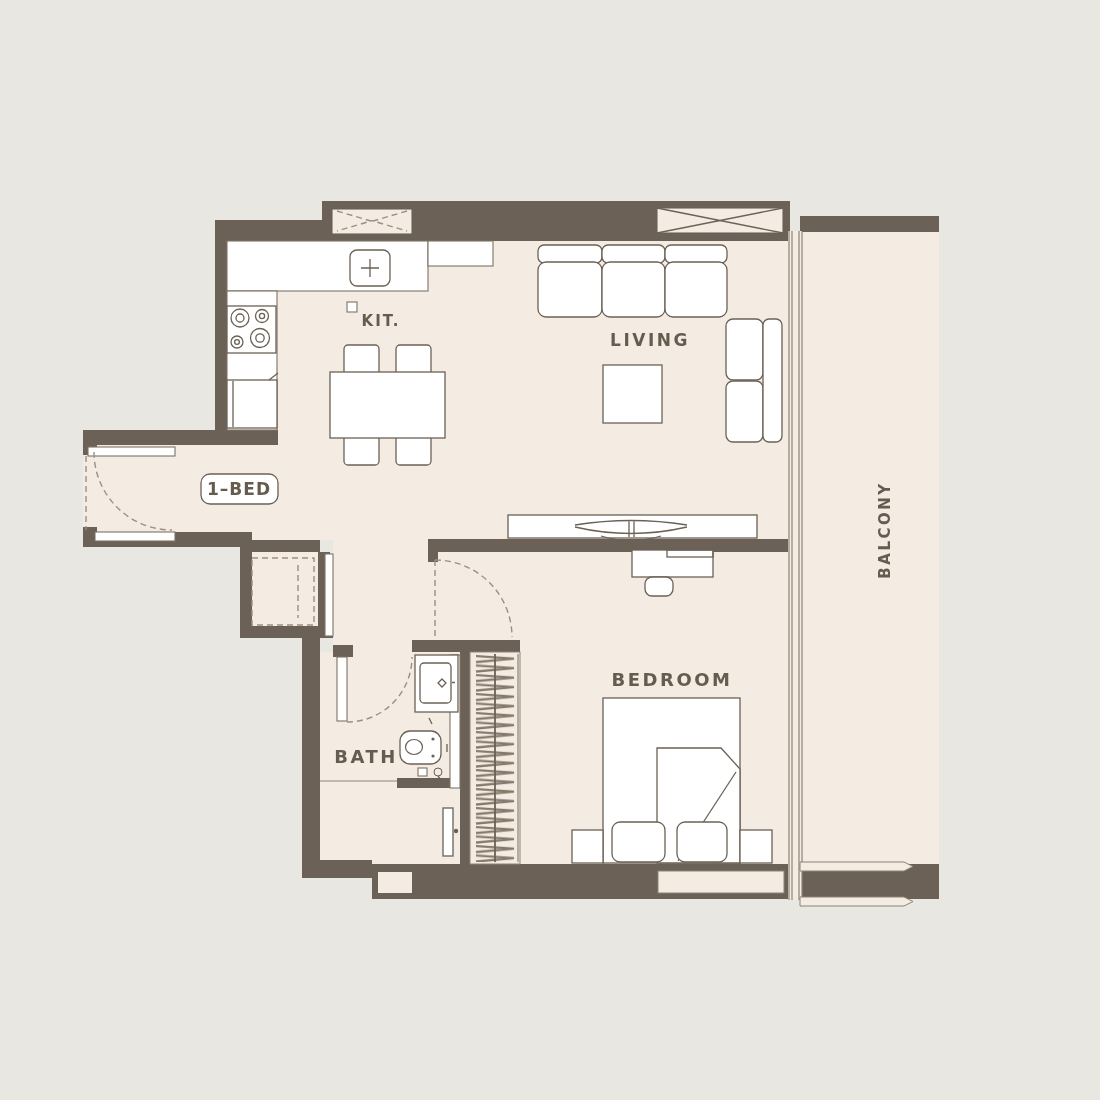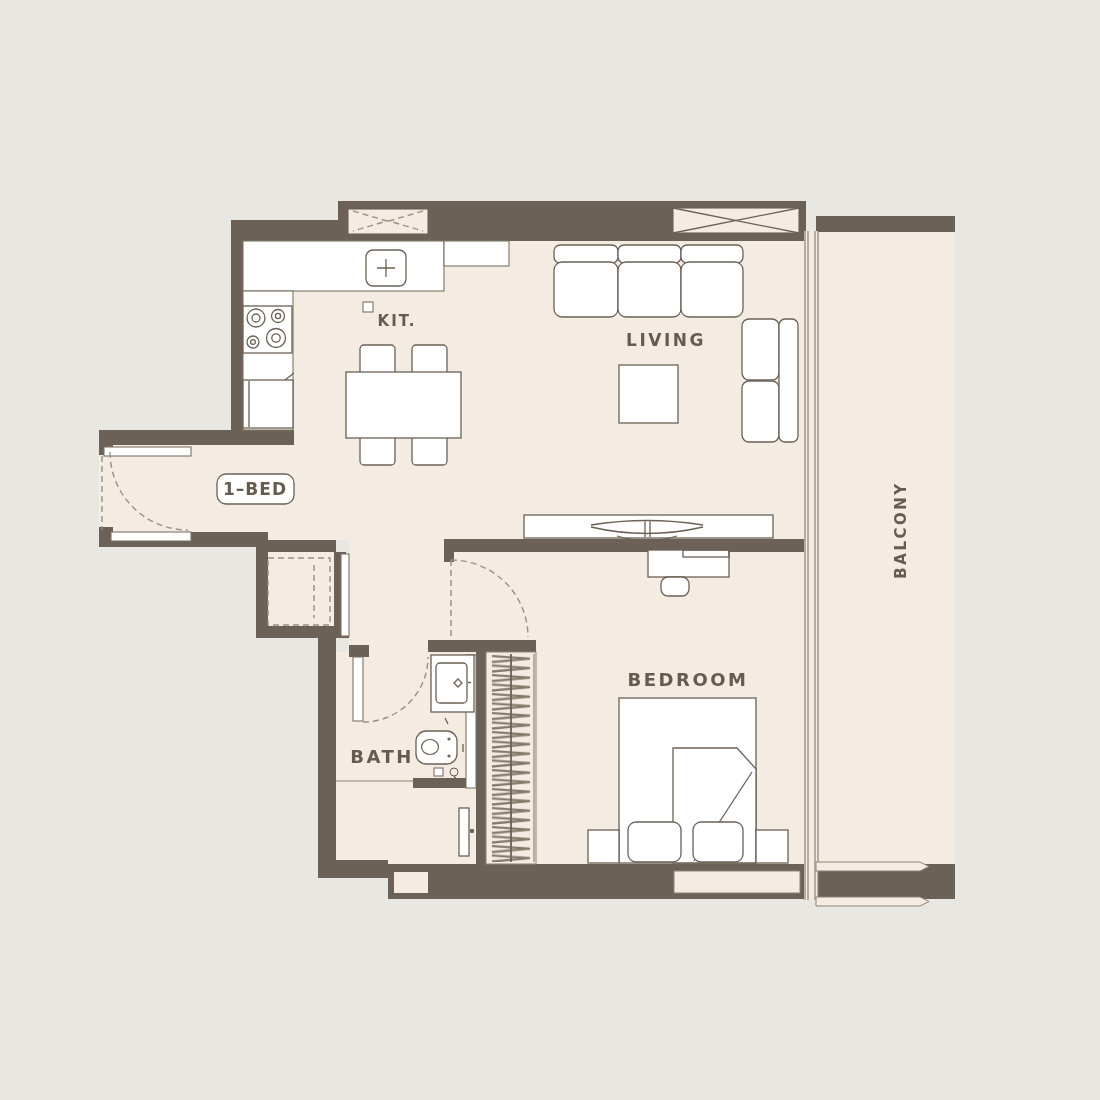--- a/index.html
+++ b/index.html
@@ -1,16 +1,16 @@
 <!DOCTYPE html>
 <html><head>
 <meta charset="utf-8">
 <style>
   html,body{margin:0;padding:0;background:#e9e7e2;}
-  .stage{width:939px;height:1100px;position:relative;background:#0ea5e9;overflow:hidden;margin-left:16px;}
+  .stage{width:939px;height:1100px;position:relative;background:#0ea5e9;overflow:hidden;}
   svg{display:block;}
   text{font-family:"DejaVu Sans","Liberation Sans",sans-serif;font-weight:700;fill:#655c4f;}
   .lbl-kit{font-size:15px;letter-spacing:2px;}
   .lbl-living{font-size:17px;letter-spacing:2.5px;}
   .lbl-bedroom{font-size:18px;letter-spacing:2.5px;}
   .lbl-bath{font-size:18px;letter-spacing:2.5px;}
   .lbl-balcony{font-size:15px;letter-spacing:2.5px;}
   .lbl-badge{font-size:17px;letter-spacing:1px;}
   .wall{fill:#6b6156;stroke:none;}
   .floor{fill:#f4ebe2;stroke:none;}

